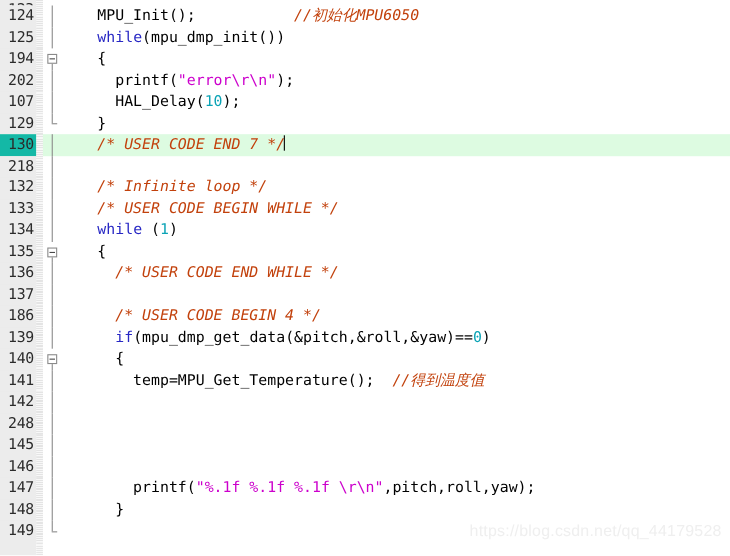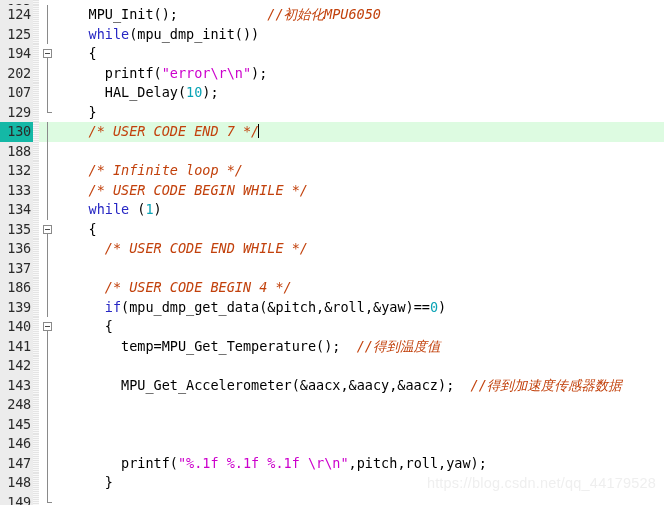--- a/index.html
+++ b/index.html
@@ -198,33 +198,32 @@
 
   <div class="rows" id="rows">
       <div class="row partial"><div class="lnum-cell">123</div><div class="hatch"></div><div class="fold"></div><div class="code"></div></div>
       <div class="row"><div class="lnum-cell">124</div><div class="hatch"></div><div class="fold"><div class="vline"></div></div><div class="code"><span class="pln">    MPU_Init();           </span><span class="cmt">//初始化MPU6050</span></div></div>
       <div class="row"><div class="lnum-cell">125</div><div class="hatch"></div><div class="fold"><div class="vline"></div></div><div class="code"><span class="pln">    </span><span class="kw">while</span><span class="pln">(mpu_dmp_init())</span></div></div>
       <div class="row"><div class="lnum-cell">194</div><div class="hatch"></div><div class="fold"><div class="vline half-bottom"></div><div class="box"></div></div><div class="code"><span class="pln">    {</span></div></div>
       <div class="row"><div class="lnum-cell">202</div><div class="hatch"></div><div class="fold"><div class="vline"></div></div><div class="code"><span class="pln">      printf(</span><span class="str">"error\r\n"</span><span class="pln">);</span></div></div>
       <div class="row"><div class="lnum-cell">107</div><div class="hatch"></div><div class="fold"><div class="vline"></div></div><div class="code"><span class="pln">      HAL_Delay(</span><span class="num">10</span><span class="pln">);</span></div></div>
       <div class="row"><div class="lnum-cell">129</div><div class="hatch"></div><div class="fold"><div class="vline half-top"></div><div class="endmark"></div></div><div class="code"><span class="pln">    }</span></div></div>
       <div class="row current"><div class="lnum-cell">130</div><div class="hatch"></div><div class="fold"><div class="vline"></div></div><div class="code"><span class="cmt">    /* USER CODE END 7 */</span><span class="caret"></span></div></div>
-      <div class="row"><div class="lnum-cell">188</div><div class="hatch"></div><div class="fold"><div class="vline"></div></div><div class="code"></div></div>
+      <div class="row"><div class="lnum-cell">218</div><div class="hatch"></div><div class="fold"><div class="vline"></div></div><div class="code"></div></div>
       <div class="row"><div class="lnum-cell">132</div><div class="hatch"></div><div class="fold"><div class="vline"></div></div><div class="code"><span class="cmt">    /* Infinite loop */</span></div></div>
       <div class="row"><div class="lnum-cell">133</div><div class="hatch"></div><div class="fold"><div class="vline"></div></div><div class="code"><span class="cmt">    /* USER CODE BEGIN WHILE */</span></div></div>
       <div class="row"><div class="lnum-cell">134</div><div class="hatch"></div><div class="fold"><div class="vline"></div></div><div class="code"><span class="pln">    </span><span class="kw">while</span><span class="pln"> (</span><span class="num">1</span><span class="pln">)</span></div></div>
       <div class="row"><div class="lnum-cell">135</div><div class="hatch"></div><div class="fold"><div class="vline half-bottom"></div><div class="box"></div></div><div class="code"><span class="pln">    {</span></div></div>
       <div class="row"><div class="lnum-cell">136</div><div class="hatch"></div><div class="fold"><div class="vline"></div></div><div class="code"><span class="cmt">      /* USER CODE END WHILE */</span></div></div>
       <div class="row"><div class="lnum-cell">137</div><div class="hatch"></div><div class="fold"><div class="vline"></div></div><div class="code"></div></div>
       <div class="row"><div class="lnum-cell">186</div><div class="hatch"></div><div class="fold"><div class="vline"></div></div><div class="code"><span class="cmt">      /* USER CODE BEGIN 4 */</span></div></div>
       <div class="row"><div class="lnum-cell">139</div><div class="hatch"></div><div class="fold"><div class="vline"></div></div><div class="code"><span class="pln">      </span><span class="kw">if</span><span class="pln">(mpu_dmp_get_data(&amp;pitch,&amp;roll,&amp;yaw)==</span><span class="num">0</span><span class="pln">)</span></div></div>
       <div class="row"><div class="lnum-cell">140</div><div class="hatch"></div><div class="fold"><div class="vline half-bottom"></div><div class="box"></div></div><div class="code"><span class="pln">      {</span></div></div>
       <div class="row"><div class="lnum-cell">141</div><div class="hatch"></div><div class="fold"><div class="vline"></div></div><div class="code"><span class="pln">        temp=MPU_Get_Temperature();  </span><span class="cmt">//得到温度值</span></div></div>
       <div class="row"><div class="lnum-cell">142</div><div class="hatch"></div><div class="fold"><div class="vline"></div></div><div class="code"></div></div>
-      <div class="row"><div class="lnum-cell">143</div><div class="hatch"></div><div class="fold"><div class="vline"></div></div><div class="code"><span class="pln">        MPU_Get_Accelerometer(&amp;aacx,&amp;aacy,&amp;aacz);  </span><span class="cmt">//得到加速度传感器数据</span></div></div>
       <div class="row"><div class="lnum-cell">248</div><div class="hatch"></div><div class="fold"><div class="vline"></div></div><div class="code"></div></div>
       <div class="row"><div class="lnum-cell">145</div><div class="hatch"></div><div class="fold"><div class="vline"></div></div></div>
       <div class="row"><div class="lnum-cell">146</div><div class="hatch"></div><div class="fold"><div class="vline"></div></div><div class="code"></div></div>
       <div class="row"><div class="lnum-cell">147</div><div class="hatch"></div><div class="fold"><div class="vline"></div></div><div class="code"><span class="pln">        printf(</span><span class="str">"%.1f %.1f %.1f \r\n"</span><span class="pln">,pitch,roll,yaw);</span></div></div>
       <div class="row"><div class="lnum-cell">148</div><div class="hatch"></div><div class="fold"><div class="vline"></div></div><div class="code"><span class="pln">      }</span></div></div>
       <div class="row"><div class="lnum-cell">149</div><div class="hatch"></div><div class="fold"><div class="vline half-top"></div><div class="endmark"></div></div><div class="code"></div></div>
     </div>
 
   <div class="watermark">https://blog.csdn.net/qq_44179528</div>
 </div>

